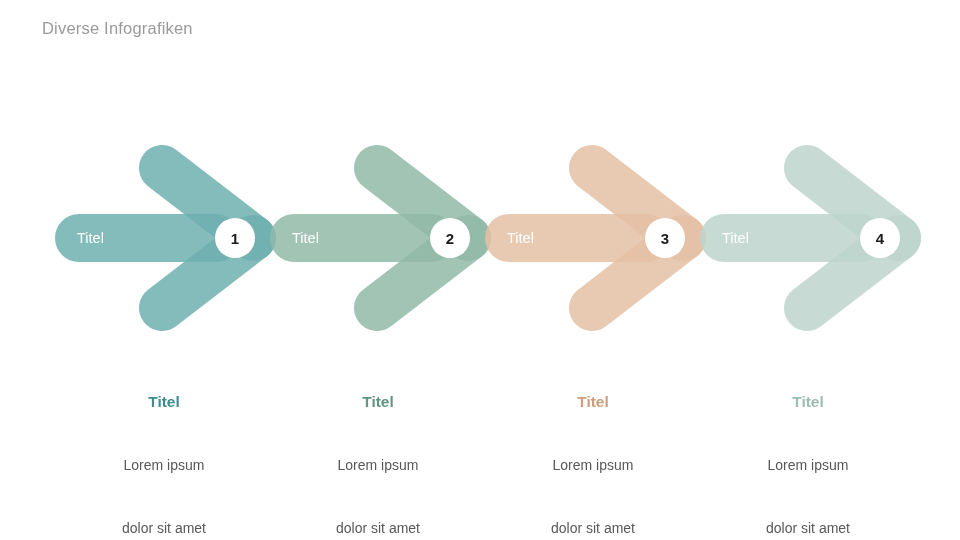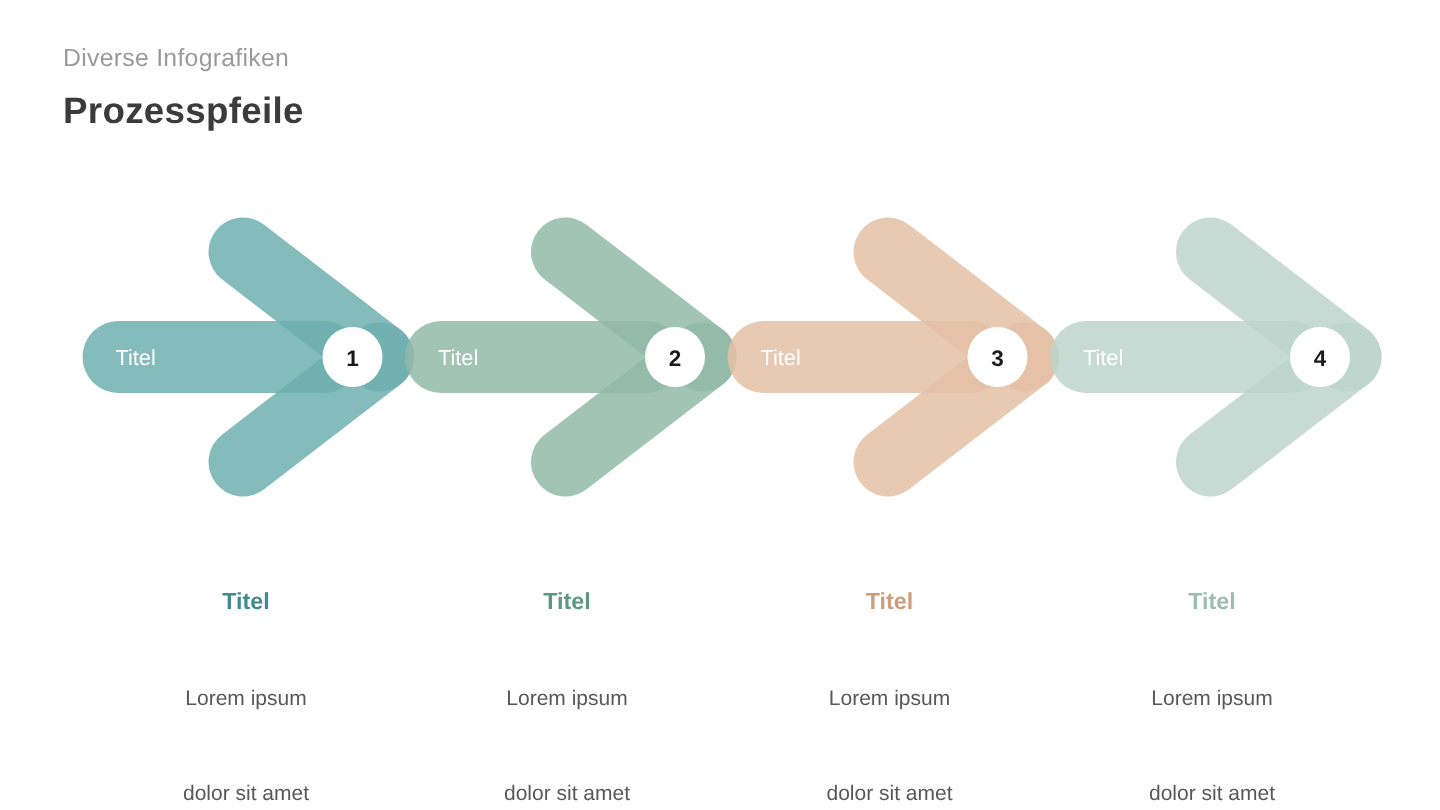--- a/index.html
+++ b/index.html
@@ -12,21 +12,21 @@
     background: #ffffff;
     font-family: "Liberation Sans", sans-serif;
     overflow: hidden;
     position: relative;
   }
 
   
   .header {
     position: absolute;
     left: 42px;
-    top: 29px;
+    top: 18px;
   }
   .eyebrow {
     font-size: 16.5px;
     color: #9a9a9a;
     letter-spacing: 0.2px;
     line-height: 1.3;
     white-space: nowrap;
   }
   .maintitle {
     font-size: 24.5px;
@@ -98,21 +98,20 @@
   .caption-body span {
     display: block;
     margin-top: 44px;
   }
 </style>
 </head>
 <body>
 
 <div class="header">
   <div class="eyebrow">Diverse Infografiken</div>
-  <div class="maintitle">Prozesspfeile</div>
 </div>
 
 <div class="arrows">
 
   <div class="step" id="step-0" style="left:55px;">
     <svg width="250" height="190" viewBox="0 0 250 190">
       <g>
         <path class="chev" d="M 107 30 L 198 100" stroke-width="46" stroke-linecap="round" fill="none" opacity="0.85" stroke="#6FAFAF"></path>
         <path class="chev" d="M 107 170 L 198 100" stroke-width="46" stroke-linecap="round" fill="none" opacity="0.85" stroke="#6FAFAF"></path>
       </g>

